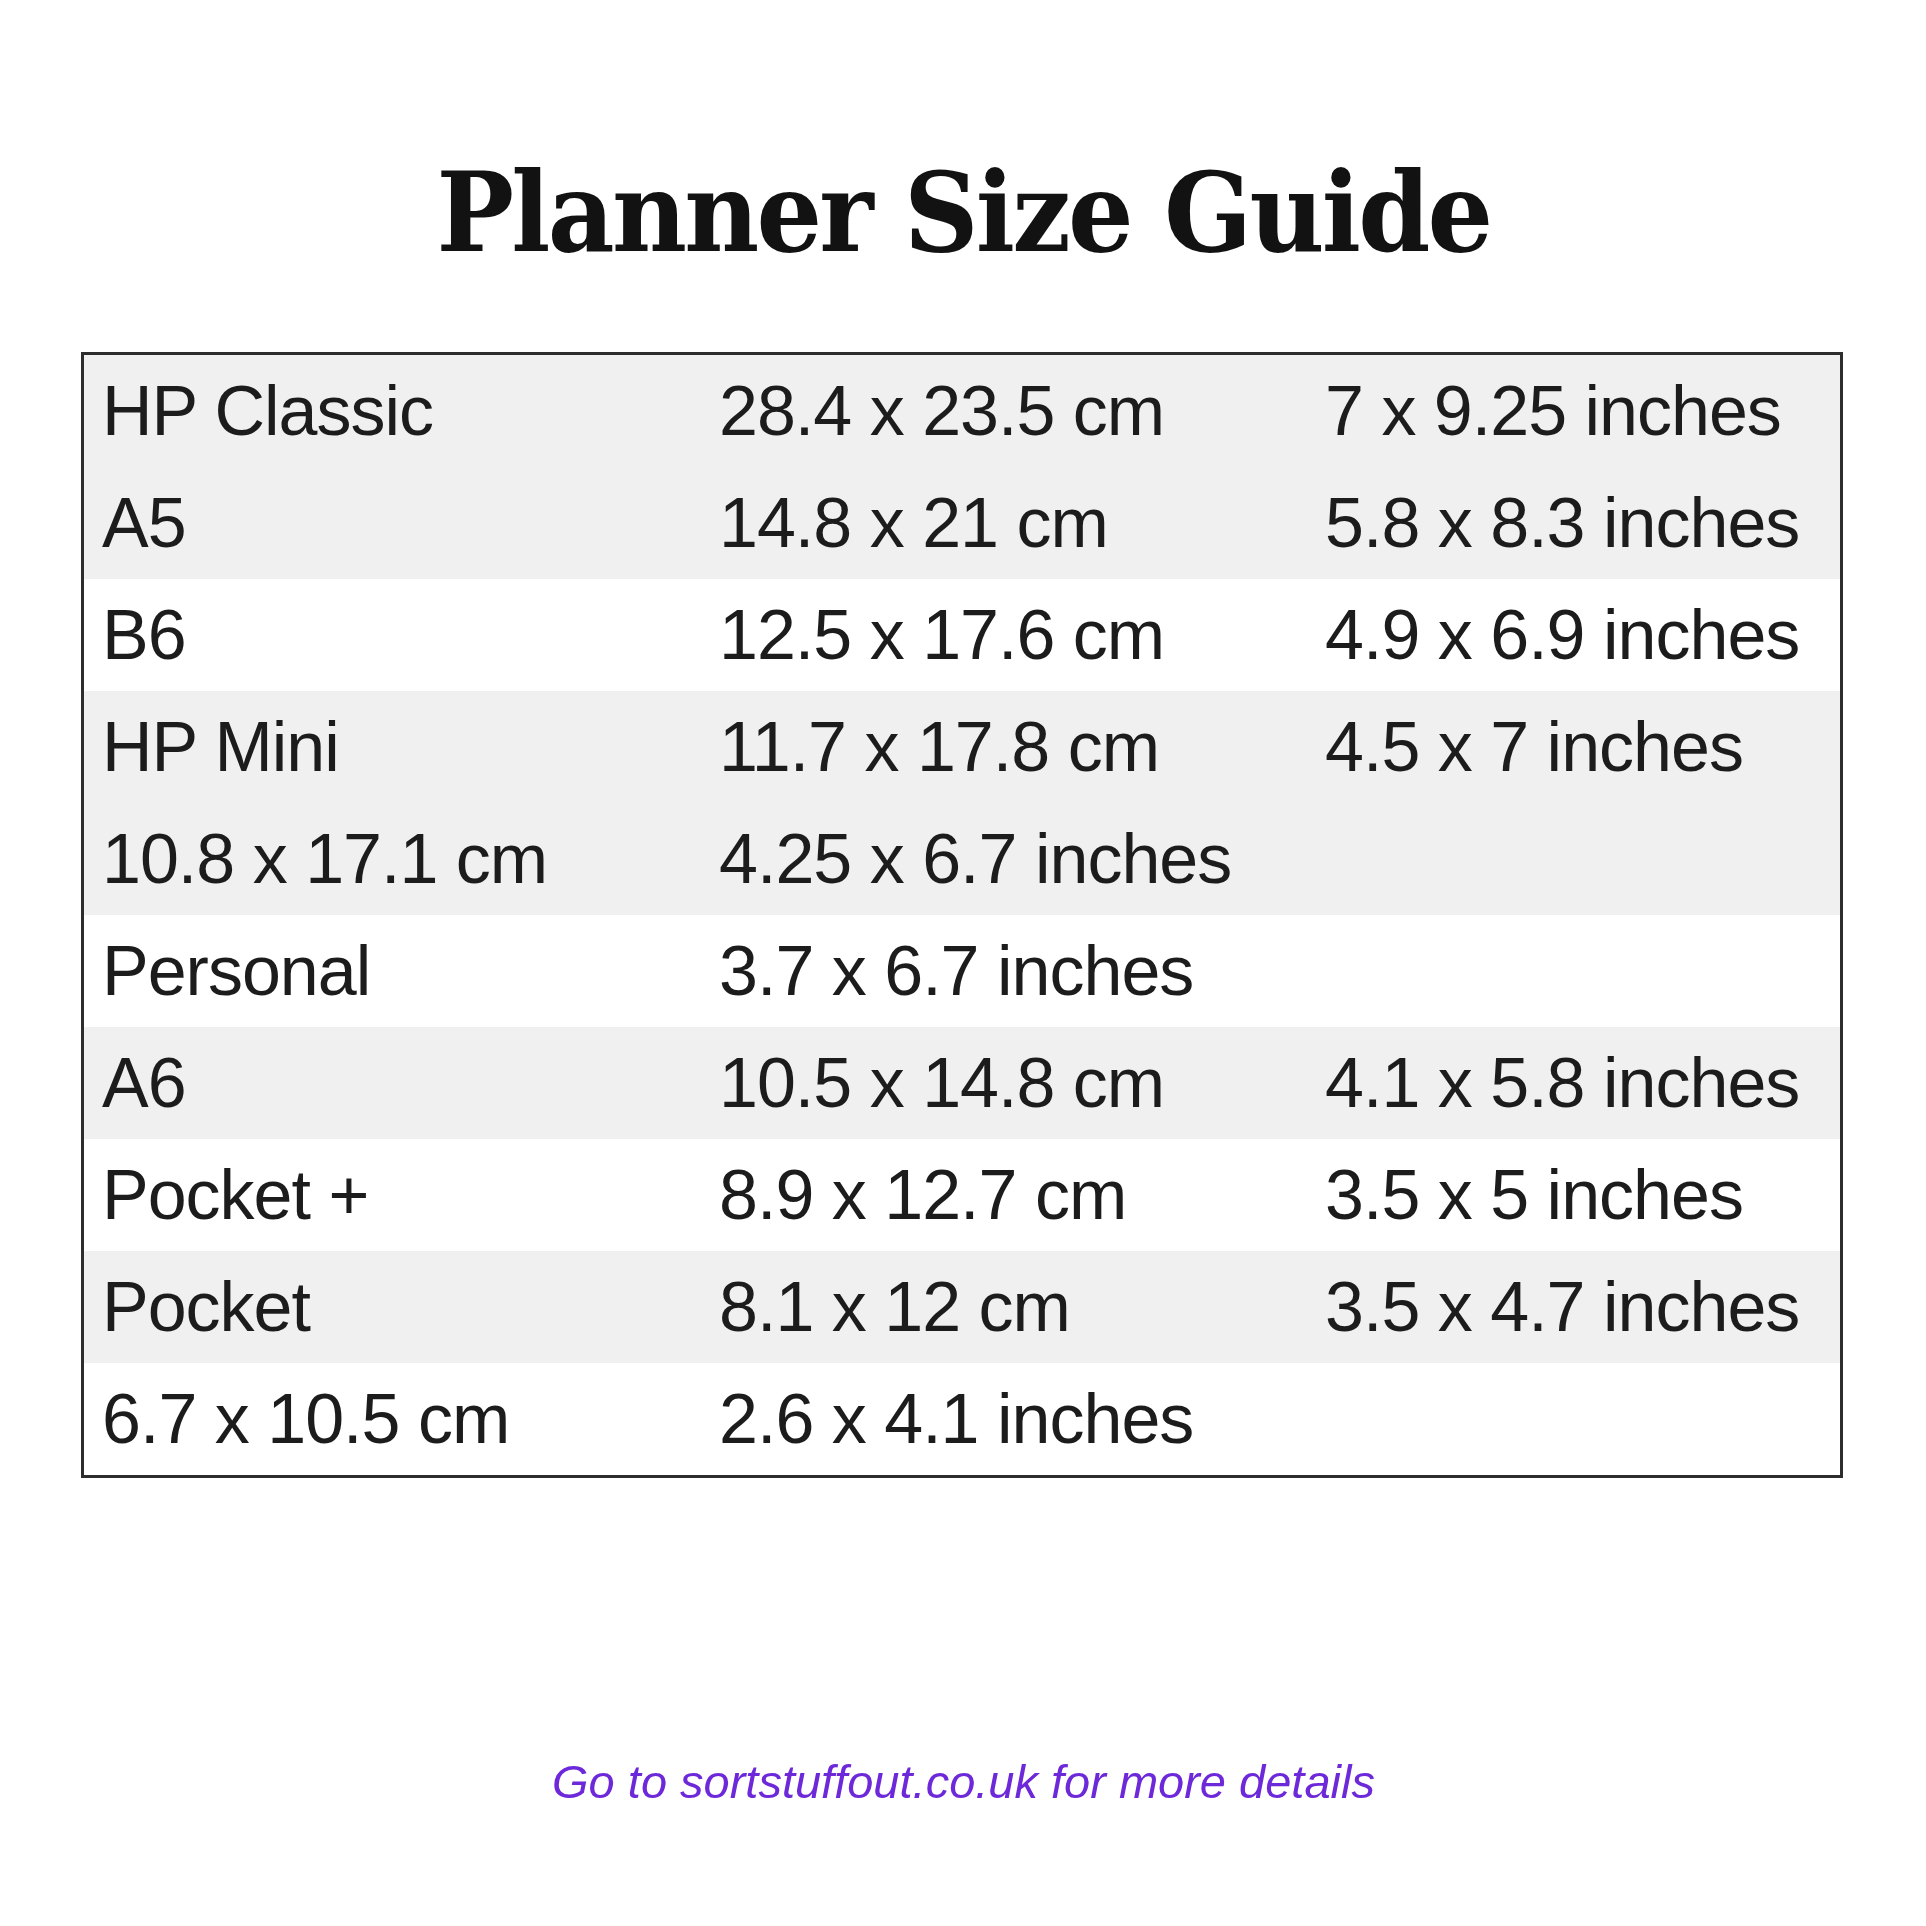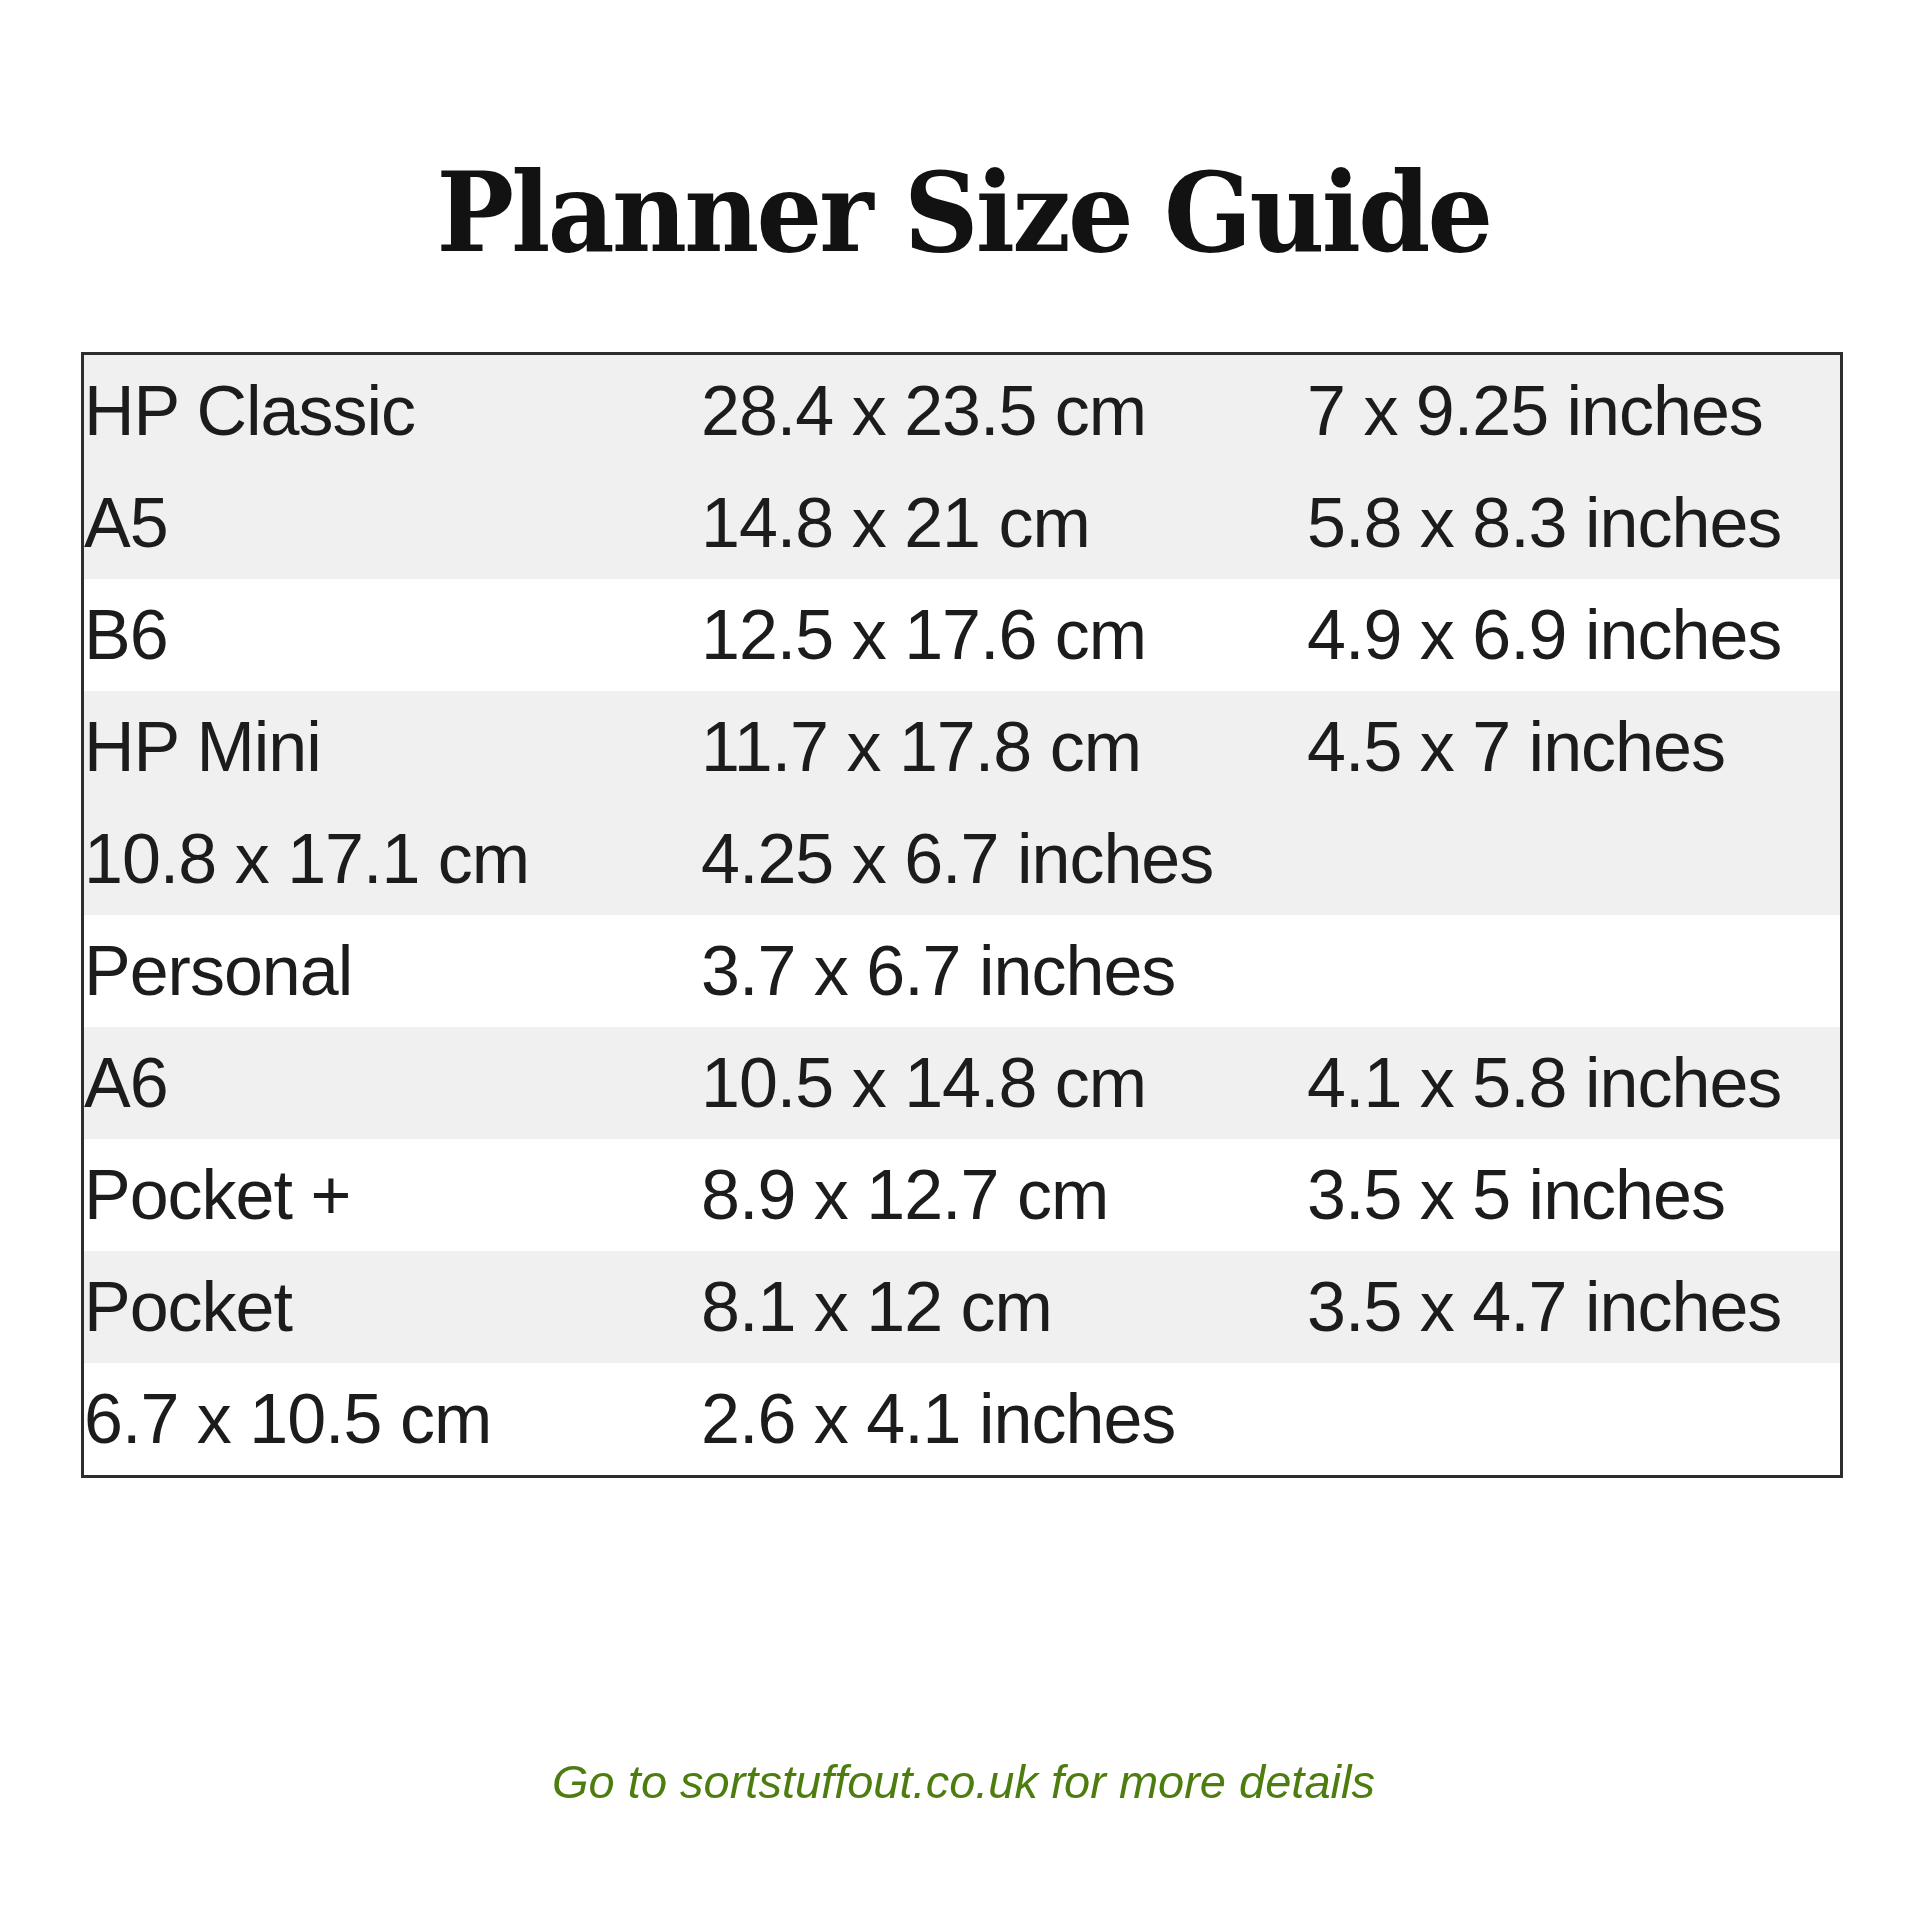--- a/index.html
+++ b/index.html
@@ -38,20 +38,21 @@
     border: 3px solid #2d2d2d;
     box-sizing: border-box;
     background: #ffffff;
   }
 
   .size-row {
     display: grid;
     grid-template-columns: 617px 606px 1fr;
     align-items: center;
     height: 112px;
+    padding-left: 18px;
     font-size: 70px;
     color: #1c1c1c;
     letter-spacing: -1px;
     background: #ffffff;
   }
   .size-row.striped {
     background: #f0f0f0;
   }
   .size-row .cell {
     white-space: nowrap;
@@ -60,21 +61,21 @@
 
   .page-footer {
     position: absolute;
     top: 1754px;
     left: 0;
     width: 100%;
     text-align: center;
     font-style: italic;
     font-size: 47px;
     letter-spacing: 0px;
-    color: #4d7c0f;
+    color: #6d28d9;
   }
 </style>
 </head>
 <body>
 
 <div class="page-title">Planner Size Guide</div>
 
 <div class="size-table">
   <div class="size-row striped">
     <span class="cell">HP Classic</span>

